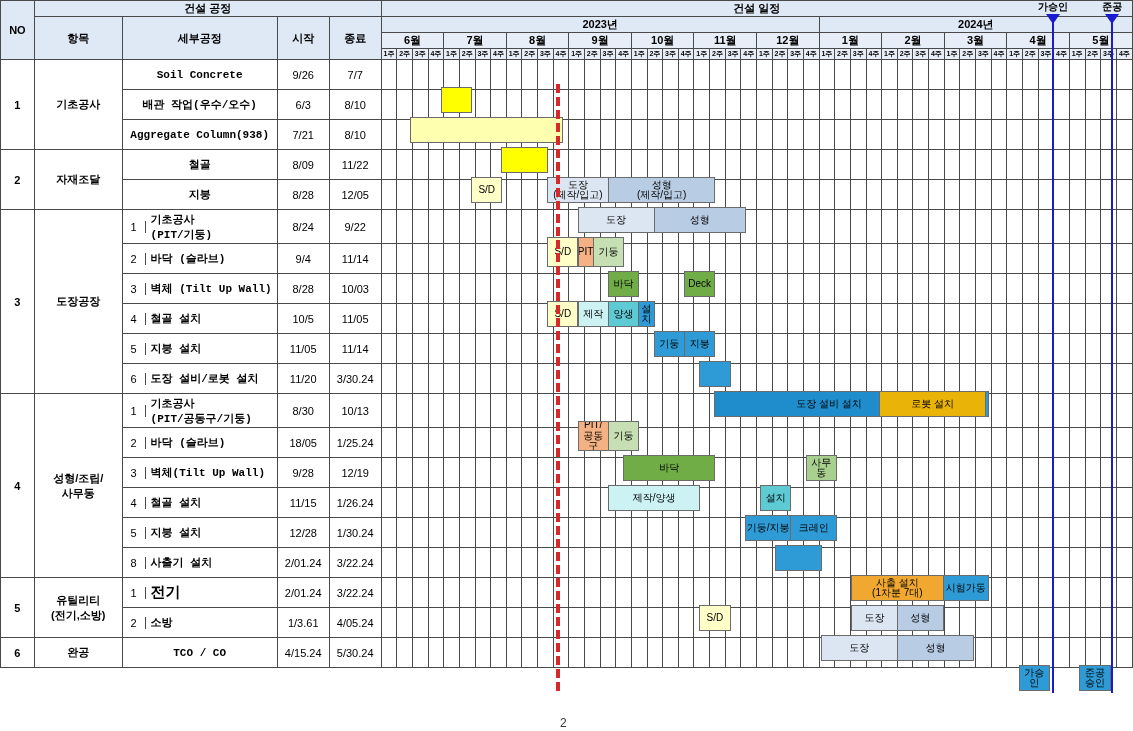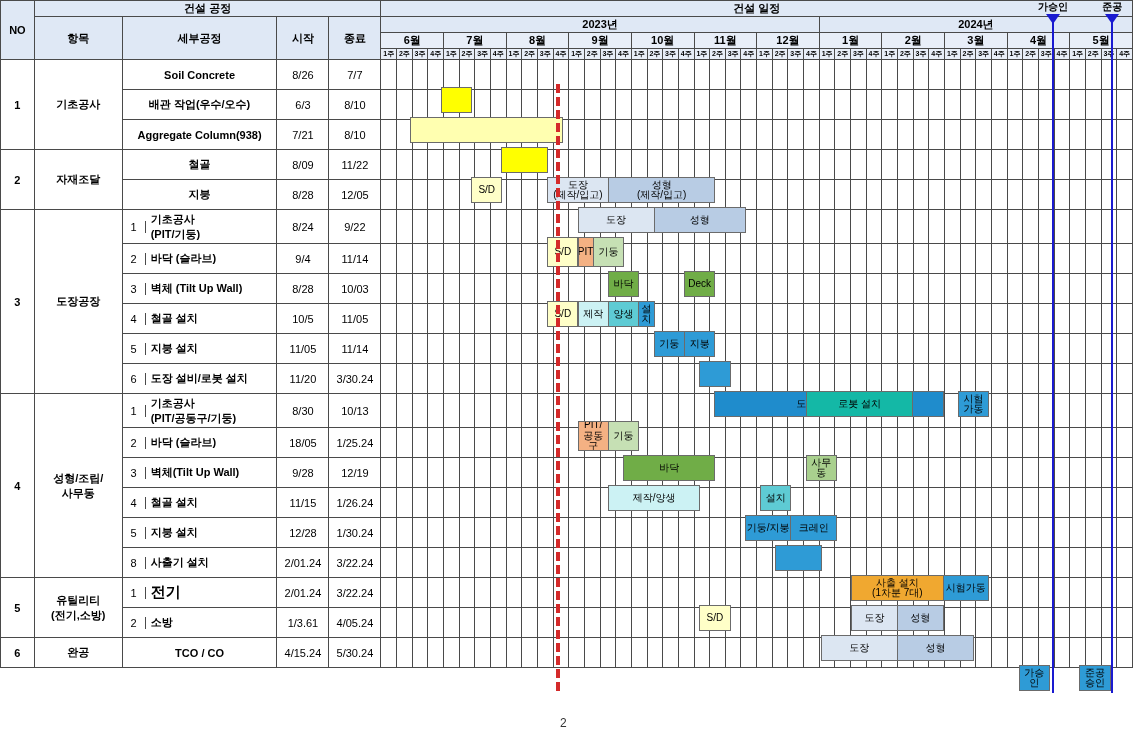--- a/index.html
+++ b/index.html
@@ -3,21 +3,21 @@
 <meta charset="utf-8">
 <style>
   html,body{margin:0;padding:0;background:#fff;}
   body{font-family:"Liberation Sans","DejaVu Sans",sans-serif;}
   #wrap{position:relative;width:1133px;height:731px;overflow:hidden;}
   table.gantt{border-collapse:collapse;table-layout:fixed;}
   .gantt td,.gantt th{border:1px solid #4a4a4a;font-size:11px;text-align:center;vertical-align:middle;padding:0;color:#000;}
   .hdr{background:#dfe8f5;font-weight:bold;}
   .hdr2{background:#e8eef8;font-weight:bold;}
   .nm{font-weight:bold;}
-  .left{text-align:left;padding-left:5px;}
+  .left{text-align:left;padding-left:5px;font-family:Liberation Mono, monospace;}
   .wk{border-left:1px dotted #9aa7b5;}
   .wk.q{border-left:1px solid #8091a5;}
   .bar{position:absolute;top:2px;bottom:2px;left:0;right:0;border:1px solid #6b6b6b;font-size:10px;display:flex;align-items:center;justify-content:center;line-height:1.05;overflow:hidden;}
   .today{position:absolute;top:0;bottom:0;width:4px;background:#d42a2a;z-index:30;}
   .vline{position:absolute;top:0;bottom:0;width:2px;background:#1a1ad0;z-index:30;}
   .flag{position:absolute;z-index:40;font-size:10px;color:#000;font-weight:bold;text-align:center;}
   .tri{width:0;height:0;border-left:7px solid transparent;border-right:7px solid transparent;border-top:10px solid #1a1ad0;margin:0 auto;}
   .pagenum{position:absolute;left:560px;top:716px;font-size:12px;color:#333;}
 </style>
 </head>
@@ -100,21 +100,21 @@
           <th class="hdr2" style="width:15.208333333333334px;font-size:7px;padding:0">4주</th>
           <th class="hdr2" style="width:15.208333333333334px;font-size:7px;padding:0">1주</th>
           <th class="hdr2" style="width:15.208333333333334px;font-size:7px;padding:0">2주</th>
           <th class="hdr2" style="width:15.208333333333334px;font-size:7px;padding:0">3주</th>
           <th class="hdr2" style="width:15.208333333333334px;font-size:7px;padding:0">4주</th>
         </tr>
         <tr style="height:30px">
           <td class="nm" rowspan="3">1</td>
           <td class="nm" rowspan="3" style="white-space:pre-line">기초공사</td>
           <td class="left nm" style="white-space:pre-line">Soil Concrete</td>
-          <td>8/26</td>
+          <td>9/26</td>
           <td>7/7</td>
           <td class="wk q"></td>
           <td class="wk"></td>
           <td class="wk"></td>
           <td class="wk"></td>
           <td class="wk q"></td>
           <td class="wk"></td>
           <td class="wk"></td>
           <td class="wk"></td>
           <td class="wk q"></td>
@@ -1271,21 +1271,21 @@
     <div class="bar" style="position: absolute; left: 577.5px; width: 29.4167px; top: 301px; height: 24px; background: rgb(204, 242, 244); white-space: pre-line; text-align: center;">제작</div>
     <div class="bar" style="position: absolute; left: 607.917px; width: 29.4167px; top: 301px; height: 24px; background: rgb(94, 203, 212); white-space: pre-line; text-align: center;">양생</div>
     <div class="bar" style="position: absolute; left: 638.333px; width: 14.2083px; top: 301px; height: 24px; background: rgb(46, 155, 214); white-space: pre-line; text-align: center;">설
 치</div>
     <div class="bar" style="position: absolute; left: 653.542px; width: 29.4167px; top: 331px; height: 24px; background: rgb(46, 155, 214); white-space: pre-line; text-align: center;">기둥</div>
     <div class="bar" style="position: absolute; left: 683.958px; width: 29.4167px; top: 331px; height: 24px; background: rgb(46, 155, 214); white-space: pre-line; text-align: center;">지붕</div>
     <div class="bar" style="position: absolute; left: 699.167px; width: 29.4167px; top: 361px; height: 24px; background: rgb(46, 155, 214); white-space: pre-line; text-align: center;"></div>
     <div class="bar" style="position: absolute; left: 714.375px; width: 227.125px; top: 391px; height: 24px; background: rgb(31, 140, 204); white-space: pre-line; text-align: center;">도장 설비 설치</div>
     <div class="bar" style="position: absolute; left: 957.708px; width: 29.4167px; top: 391px; height: 24px; background: rgb(46, 155, 214); white-space: pre-line; text-align: center;">시험
 가동</div>
-    <div class="bar" style="position: absolute; left: 806px; width: 105.458px; top: 391px; height: 24px; background: #14b8a6; white-space: pre-line; text-align: center;">로봇 설치</div>
+    <div class="bar" style="position: absolute; left: 879px; width: 105.458px; top: 391px; height: 24px; background: #eab308; white-space: pre-line; text-align: center;">로봇 설치</div>
     <div class="bar" style="position: absolute; left: 577.5px; width: 29.4167px; top: 421px; height: 28px; background: rgb(244, 177, 131); white-space: pre-line; text-align: center;">PIT/
 공동구</div>
     <div class="bar" style="position: absolute; left: 607.917px; width: 29.4167px; top: 421px; height: 28px; background: rgb(198, 224, 180); white-space: pre-line; text-align: center;">기둥</div>
     <div class="bar" style="position: absolute; left: 623.125px; width: 90.25px; top: 455px; height: 24px; background: rgb(112, 173, 71); white-space: pre-line; text-align: center;">바닥</div>
     <div class="bar" style="position: absolute; left: 805.625px; width: 29.4167px; top: 455px; height: 24px; background: rgb(169, 208, 142); white-space: pre-line; text-align: center;">사무동</div>
     <div class="bar" style="position: absolute; left: 607.917px; width: 90.25px; top: 485px; height: 24px; background: rgb(204, 242, 244); white-space: pre-line; text-align: center;">제작/양생</div>
     <div class="bar" style="position: absolute; left: 760px; width: 29.4167px; top: 485px; height: 24px; background: rgb(94, 203, 212); white-space: pre-line; text-align: center;">설치</div>
     <div class="bar" style="position: absolute; left: 744.792px; width: 44.625px; top: 515px; height: 24px; background: rgb(46, 155, 214); white-space: pre-line; text-align: center;">기둥/지붕</div>
     <div class="bar" style="position: absolute; left: 790.417px; width: 44.625px; top: 515px; height: 24px; background: rgb(46, 155, 214); white-space: pre-line; text-align: center;">크레인</div>
     <div class="bar" style="position: absolute; left: 775.208px; width: 44.625px; top: 545px; height: 24px; background: rgb(46, 155, 214); white-space: pre-line; text-align: center;"></div>

